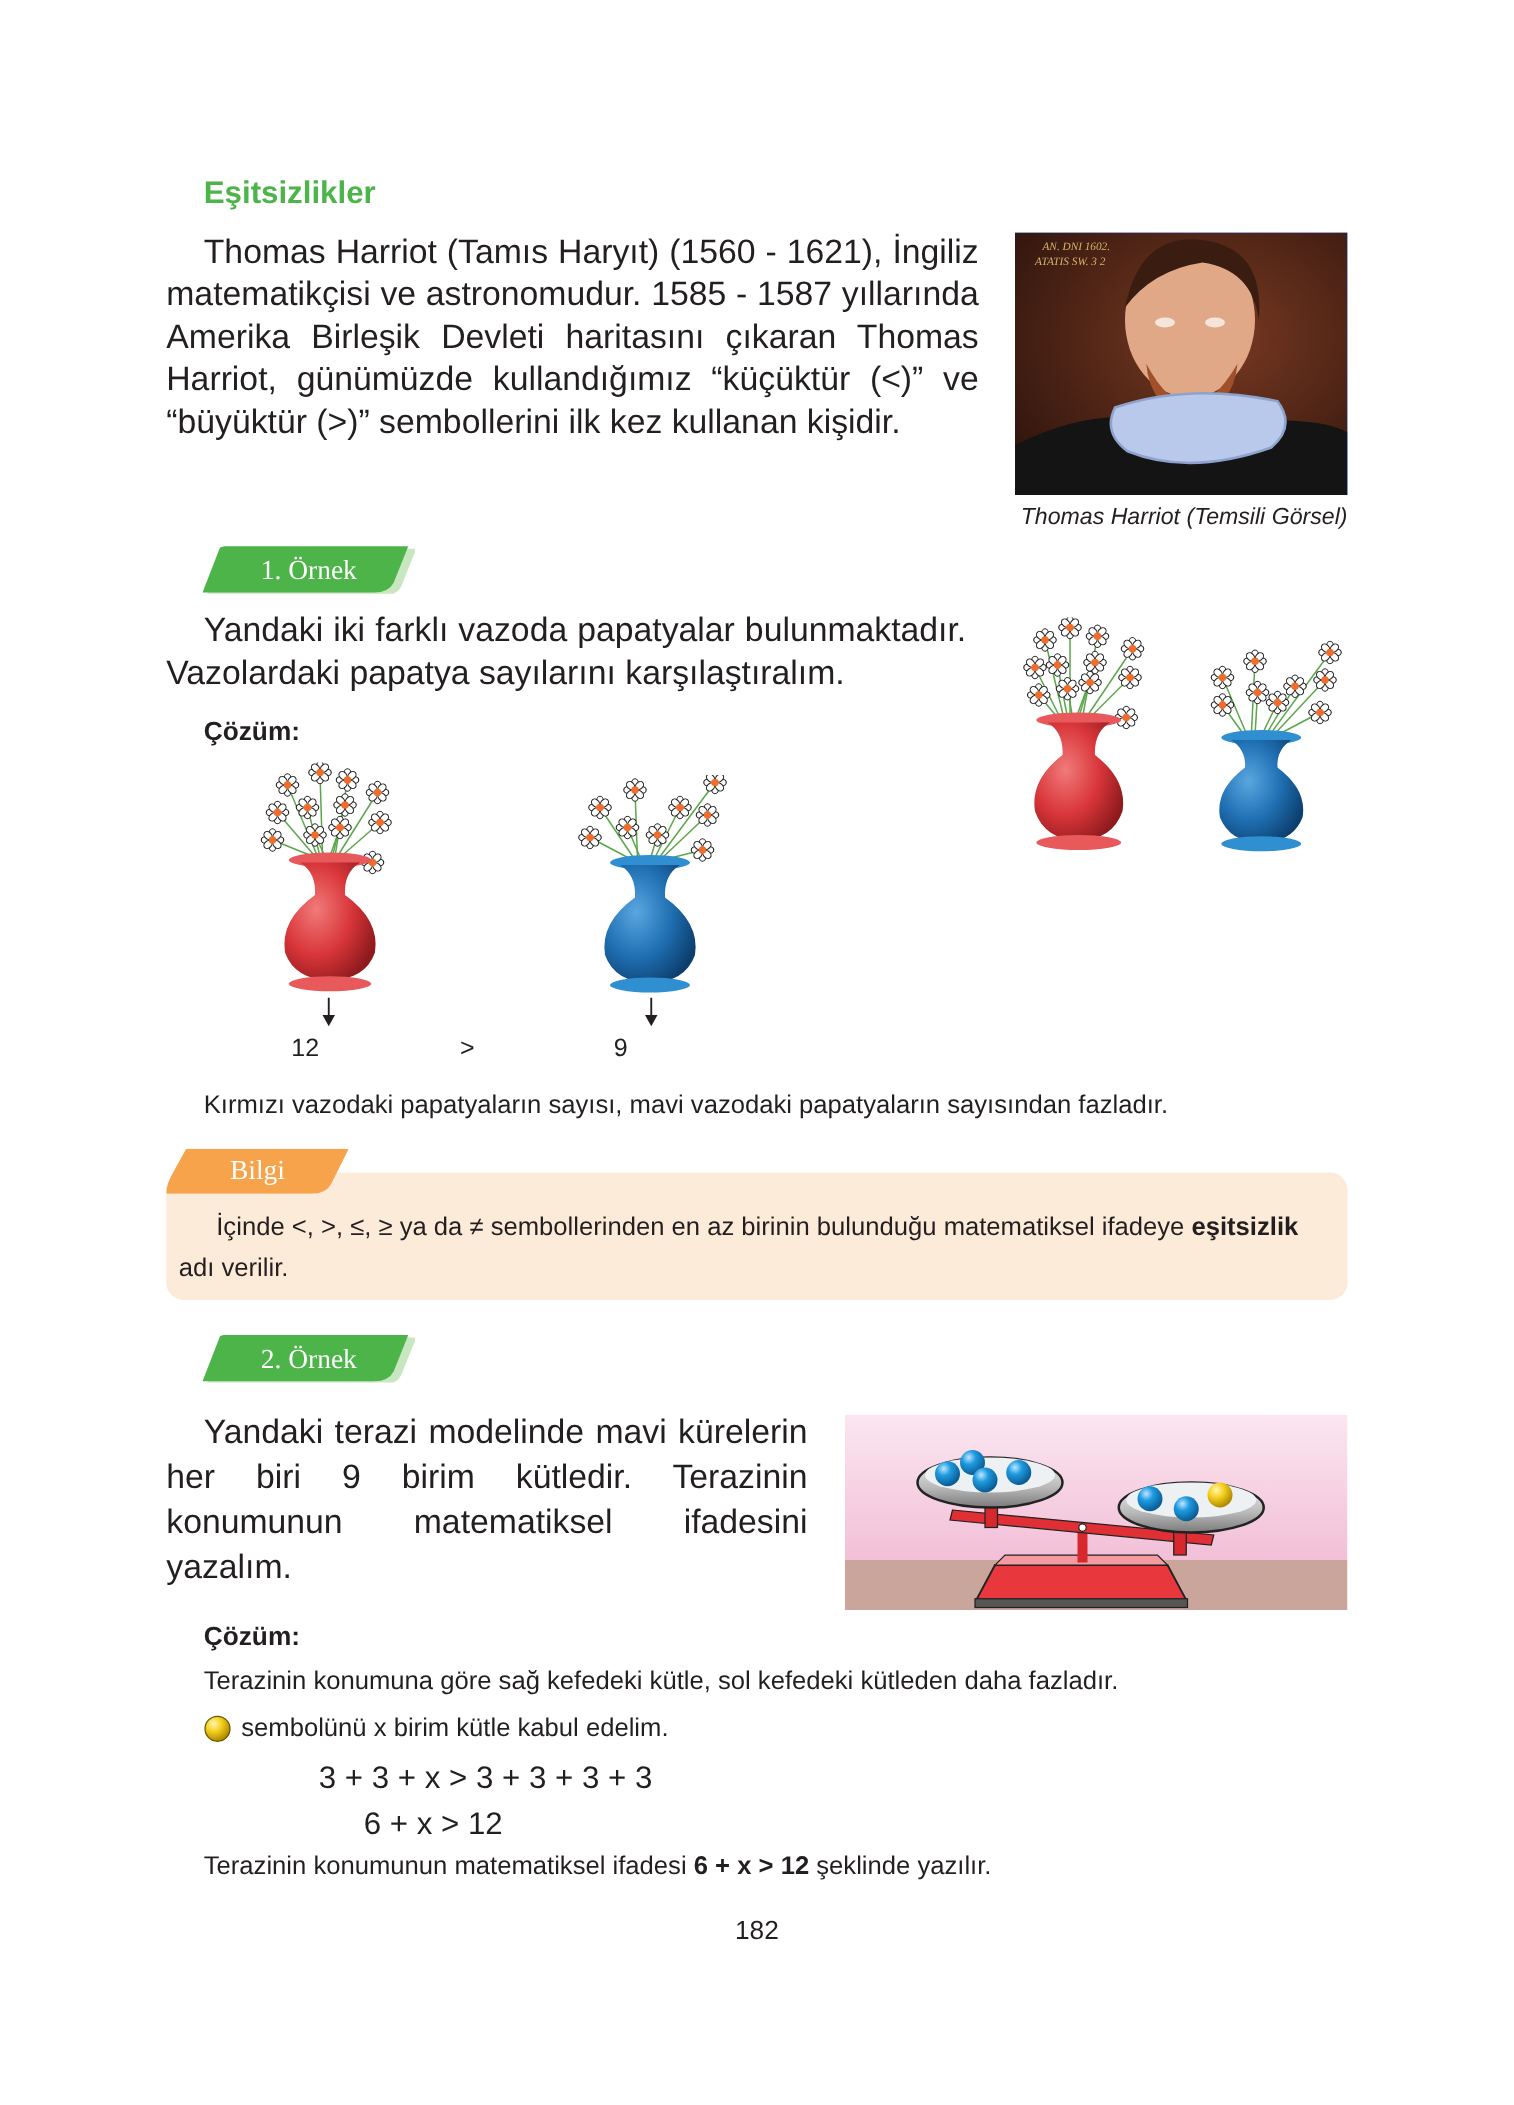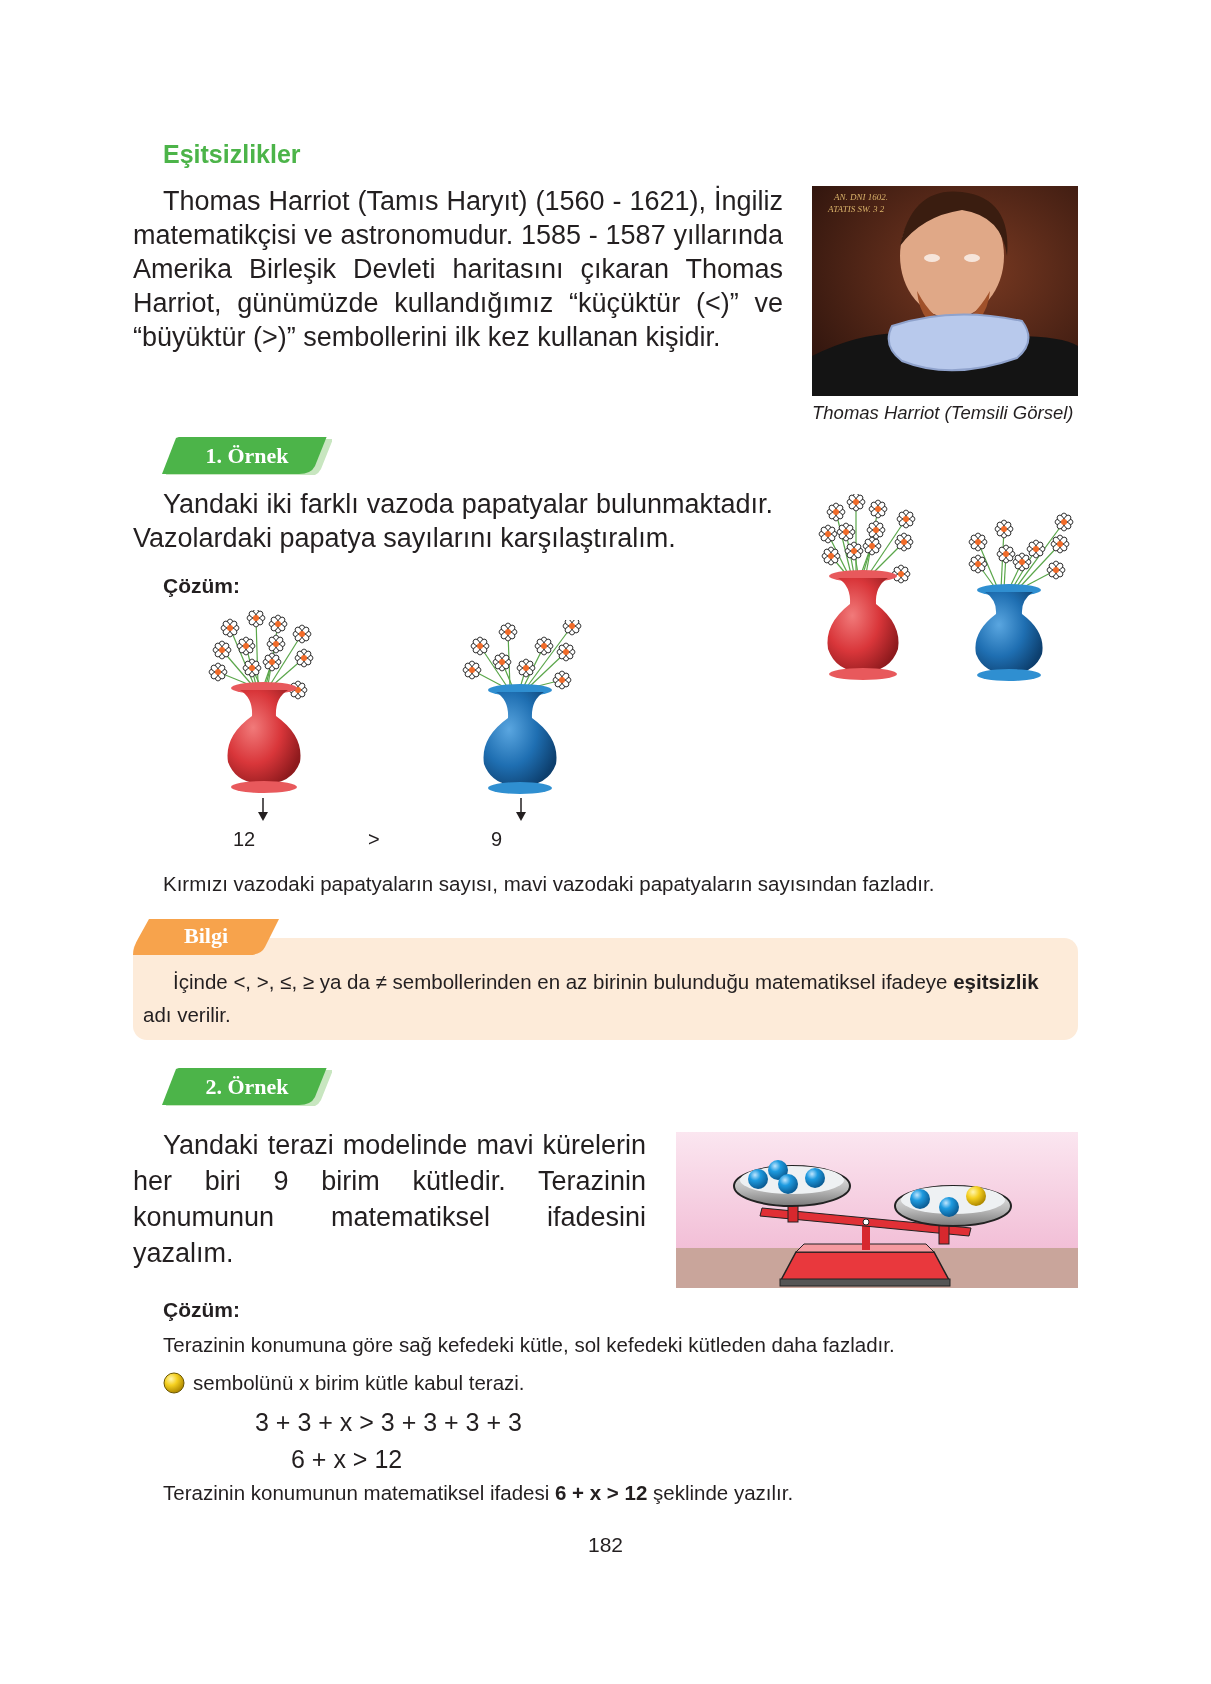--- a/index.html
+++ b/index.html
@@ -5,25 +5,25 @@
   html, body { margin:0; padding:0; background:#fff; }
   body { width:1211px; height:1684px; position:relative; overflow:hidden;
          font-family:"Liberation Sans", sans-serif; color:#231f20; }
   .abs { position:absolute; }
   .title { left:163px; top:140px; font-size:25px; font-weight:bold; color:#4cb449; }
   .para { font-size:27px; line-height:34px; text-align:justify; }
   .para p { margin:0; }
   .indent { text-indent:30px; }
   .intro { left:133px; top:184px; width:650px; }
   .portrait { left:812px; top:186px; width:266px; height:210px; background:#3b82f6; overflow:hidden; }
-  .caption { left:812px; top:402px; width:266px; text-align:left; font-size:18.5px; font-style:italic; }
+  .caption { left:812px; top:402px; width:266px; text-align:right; font-size:18.5px; font-style:italic; }
   .tab-green { width:170px; height:38px; }
   .tab-green .bg { position:absolute; inset:0; }
   .tab-label { position:absolute; left:0; right:0; top:6px; text-align:center;
-               font-family:"Liberation Serif", serif; font-weight:bold; font-size:22px; color:#fff; }
+               font-family:"Liberation Serif", serif; font-weight:normal; font-size:22px; color:#fff; }
   .ex1-tab { left:162px; top:437px; }
   .ex1-text { left:133px; top:487px; width:640px; }
   .cozum { font-size:21px; font-weight:bold; }
   .cozum1 { left:163px; top:574px; }
   .num { font-size:20px; text-align:left; }
   .result1 { left:163px; top:872px; font-size:20.5px; }
   .bilgi-box { left:133px; top:938px; width:945px; height:102px; background:#fdebd9; border-radius:14px; }
   .bilgi-tab { left:133px; top:919px; width:146px; height:39px; }
   .bilgi-tab .tab-label { top:4px; font-size:22px; }
   .bilgi-text { left:143px; top:965px; width:925px; font-size:20.5px; line-height:33px; }
@@ -321,21 +321,21 @@
 </div>
 
 <div class="abs cozum cozum2">Çözüm:</div>
 <div class="abs sol-line" style="top:1333px;">Terazinin konumuna göre sağ kefedeki kütle, sol kefedeki kütleden daha fazladır.</div>
 <div class="abs sol-line" style="top:1371px;display:flex;align-items:center;gap:8px;">
   <span style="display:inline-block;width:22px;height:22px;">
     <svg width="22" height="22">
         <circle cx="11" cy="11" r="10" fill="url(#gYellow)" stroke="#6b5600" stroke-width="1"></circle>
       </svg>
   </span>
-  <span>sembolünü x birim kütle kabul terazi.</span>
+  <span>sembolünü x birim kütle kabul edelim.</span>
 </div>
 <div class="abs eq" style="left:255px;top:1408px;">3 + 3 + x &gt; 3 + 3 + 3 + 3</div>
 <div class="abs eq" style="left:291px;top:1445px;">6 + x &gt; 12</div>
 <div class="abs sol-line" style="top:1481px;">
   <span>Terazinin konumunun matematiksel ifadesi </span><b>6 + x &gt; 12</b><span> şeklinde yazılır.</span>
 </div>
 
 <div class="abs pagenum">182</div>
 
 </body></html>

